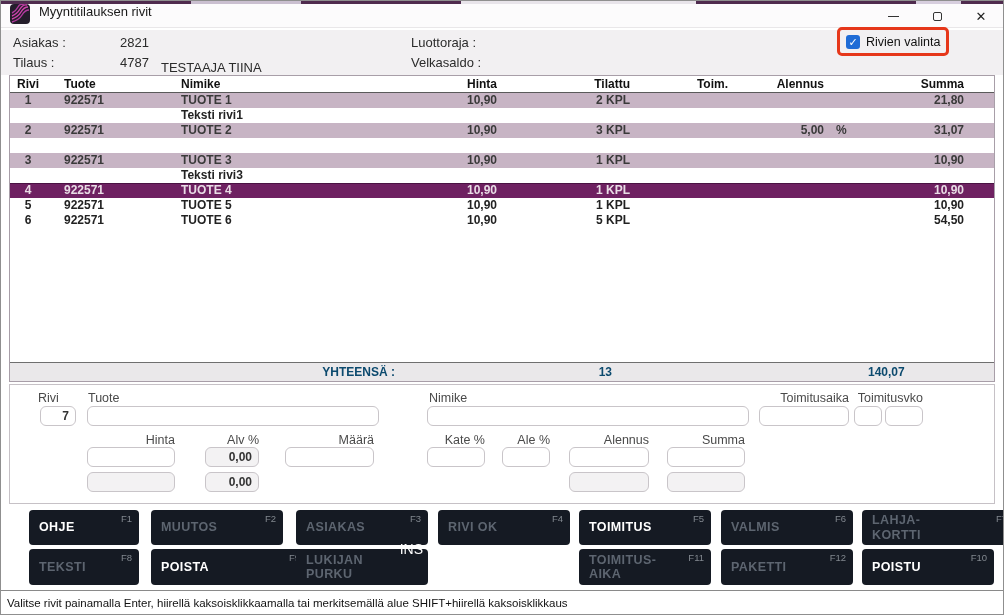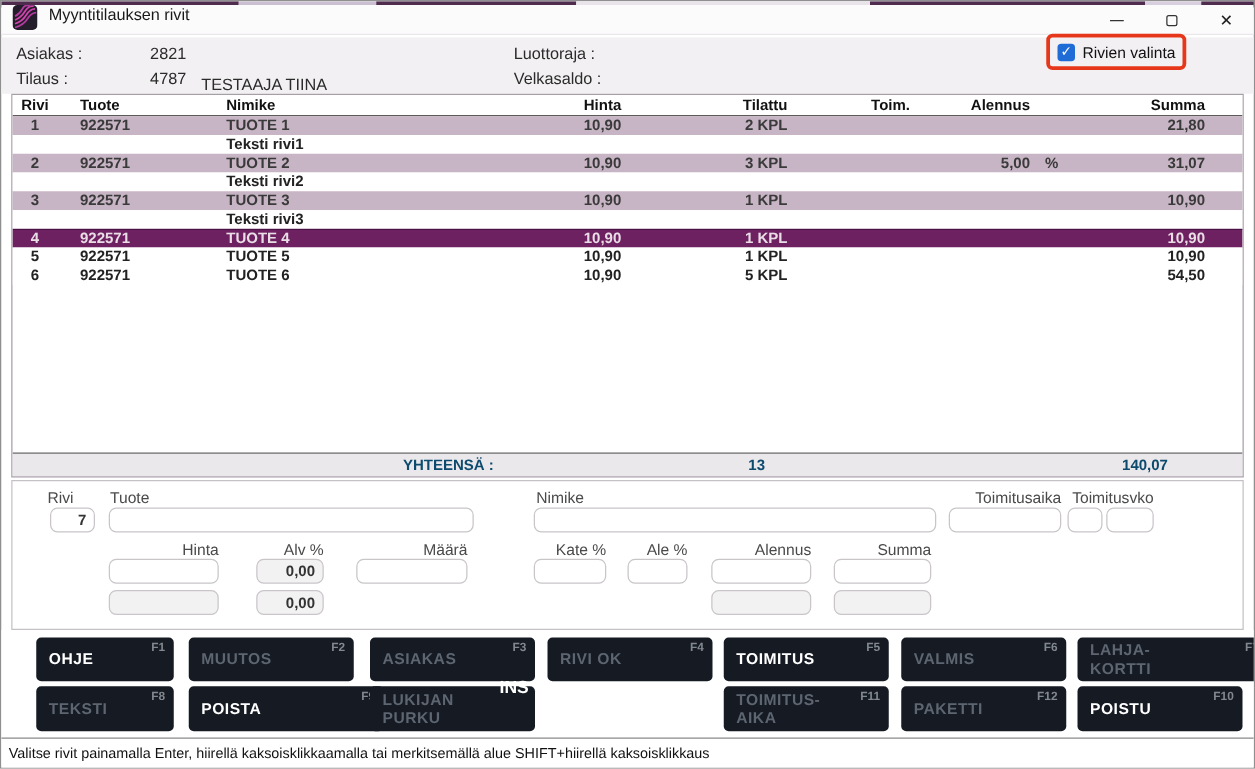--- a/index.html
+++ b/index.html
@@ -50,38 +50,38 @@
   .c-toim { text-align:right; padding-right:10px; }
   .c-alennus { text-align:right; padding-right:4px; }
   .c-pct { padding-left:8px; }
   .c-summa { text-align:right; padding-right:30px; }
   .totalrow { position:absolute; left:0; right:0; bottom:0; height:19px; line-height:18px;
     background:#eae8ea; border-top:1px solid #6f6f6f; display:grid;
     grid-template-columns:36px 115px 252px 90px 135px 100px 90px 40px 1fr;
     font-size:12px; font-weight:700; color:#0c4a6e; }
   .t-label { grid-column:3; text-align:right; padding-right:18px; }
   .t-qty { grid-column:5; text-align:right; padding-right:26px; }
-  .t-sum { grid-column:9; text-align:center; padding-right:30px; }
+  .t-sum { grid-column:9; text-align:left; padding-right:30px; }
   
   .fpanel { position:absolute; top:383px; left:8px; width:986px; height:120px;
     background:#fff; border:1px solid #c6c1c6; }
   .flab { position:absolute; font-size:12.5px; color:#4a4a4a; white-space:nowrap; }
   .flab.r { text-align:right; }
   .fin { position:absolute; height:20px; border:1px solid #c9c5c9; border-radius:6px;
     background:#fff; font-size:12px; color:#222; padding:0 6px; outline:none;
     font-family:"Liberation Sans", sans-serif; }
   .fin.gray { background:#f3f2f3; }
   .fin.num { text-align:right; font-weight:700; color:#333; }
   
   .btnarea { position:absolute; top:503px; left:0; width:100%; height:86px; background:#fff; }
   .btn { position:absolute; height:35px; background:#151a23; border-radius:4px;
     display:flex; align-items:center; padding:3px 8px 3px 10px; cursor:pointer; }
   .btn .blabel { font-size:12.5px; font-weight:700; letter-spacing:0.4px; color:#fff; line-height:1.15; text-transform:uppercase; }
   .btn.disabled .blabel { color:#5d6570; }
-  .btn .bkey { position:absolute; top:3px; right:7px; font-size:9.5px; font-weight:700; color:#82888f;padding-left:44px; }
+  .btn .bkey { position:absolute; top:3px; right:7px; font-size:9.5px; font-weight:400; color:#82888f;padding-left:44px; }
   .btn .bkey.ins { top:-8px; right:5px; font-size:14px; color:#fff; }
   .r2 { top:45px; height:36px; }
   
   .statusbar { position:absolute; top:589px; left:0; width:100%; height:25px;
     background:#fff; border-top:1px solid #8a8a8a; display:flex; align-items:center;
     padding-left:6px; font-size:11.5px; color:#111; }
 </style>
 </head>
 <body>
 
@@ -179,21 +179,20 @@
       <div class="c c-hinta">10,90</div>
       <div class="c c-tilattu">3 KPL</div>
       <div class="c c-toim"></div>
       <div class="c c-alennus">5,00</div>
       <div class="c c-pct">%</div>
       <div class="c c-summa">31,07</div>
     </div>
     <div class="trow textrow">
       <div class="c c-rivi"></div>
         <div class="c c-tuote"></div>
-      <div class="c c-nimike">Teksti rivi2</div>
       <div class="c c-hinta"></div>
         <div class="c c-tilattu"></div>
         <div class="c c-toim"></div>
       <div class="c c-alennus"></div>
         <div class="c c-pct"></div>
         <div class="c c-summa"></div>
     </div>
 
     <div class="trow stripe">
       <div class="c c-rivi">3</div>

